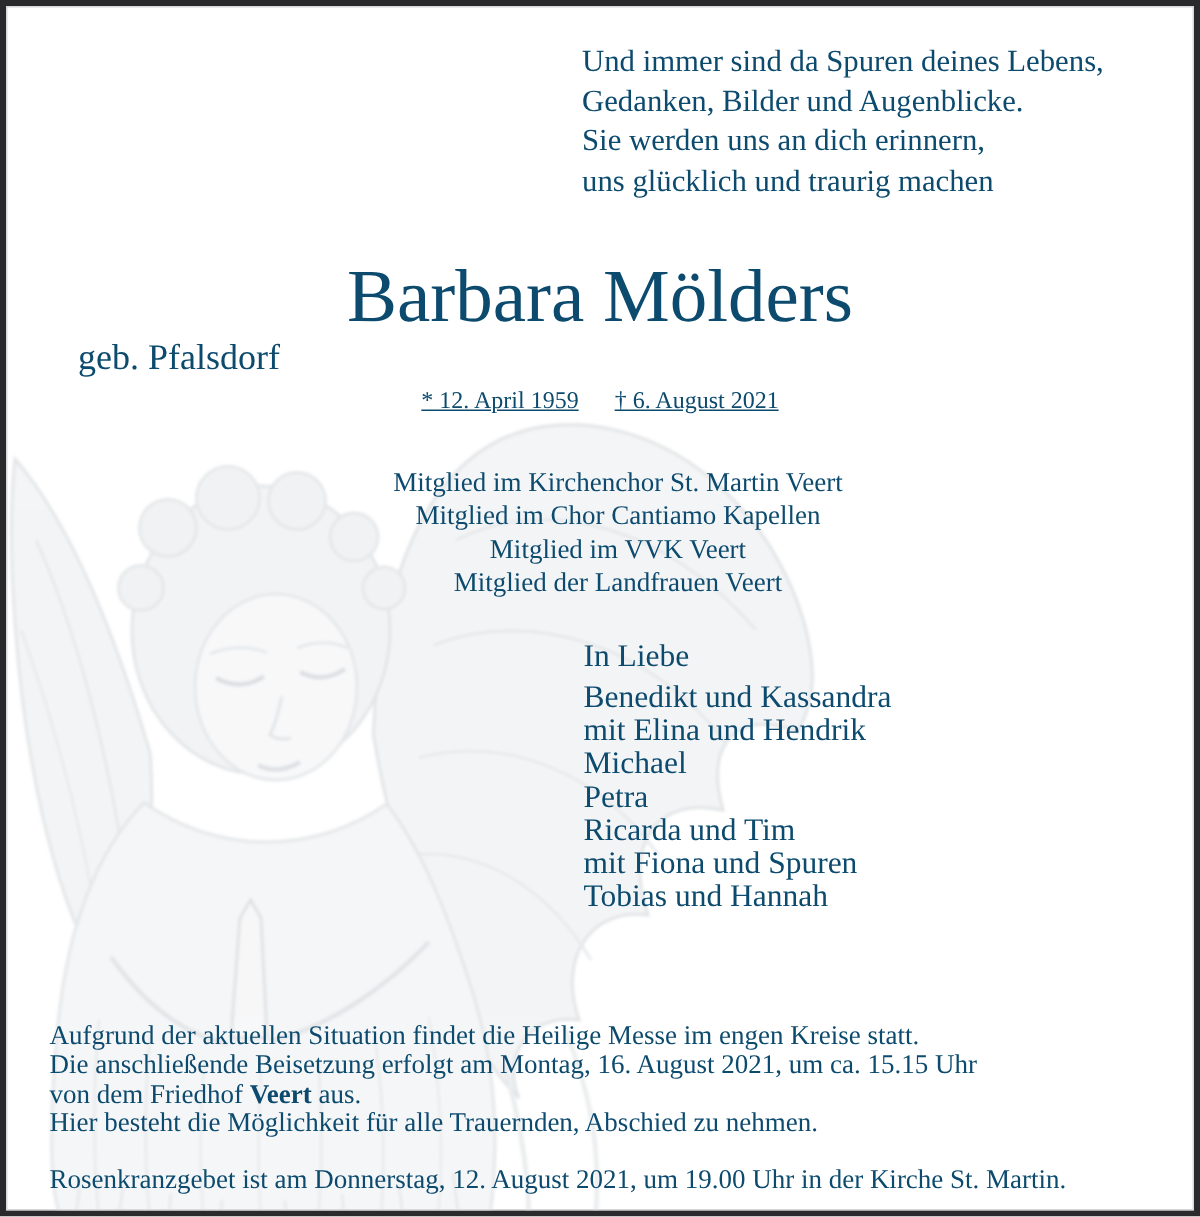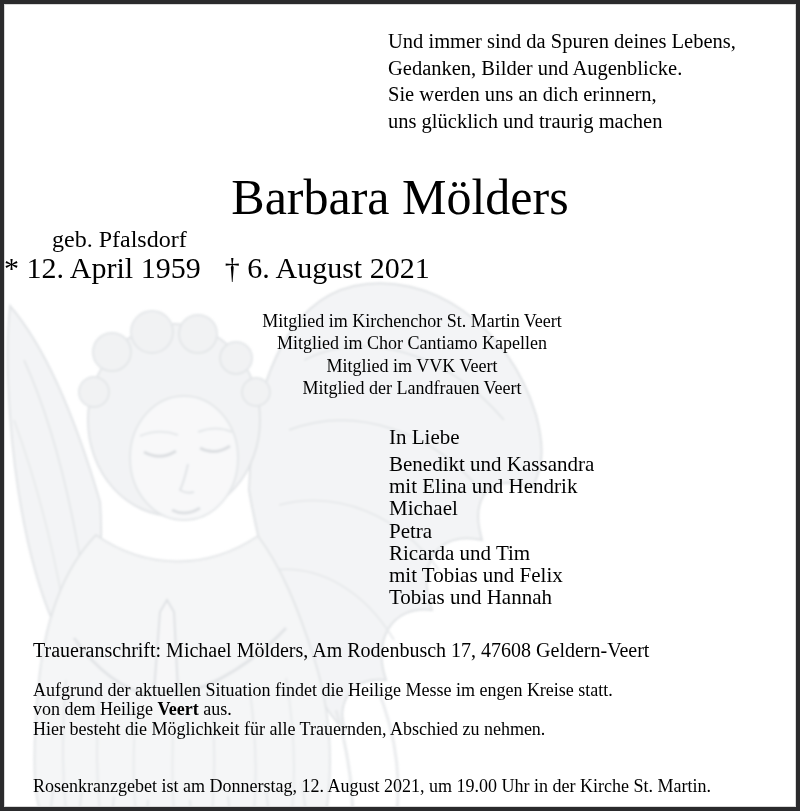--- a/index.html
+++ b/index.html
@@ -9,21 +9,21 @@
   }
   .page {
     position: relative;
     width: 800px;
     height: 811px;
     box-sizing: border-box;
     background: #ffffff;
     border: 4px solid #2a2a2c;
     overflow: hidden;
     font-family: "Liberation Serif", serif;
-    color: #000000;
+    color: #0c4a6e;
   }
   .page::after {
     content: "";
     position: absolute;
     inset: 0;
     border: 1px solid #d8d8d8;
     pointer-events: none;
   }
   .abs { position: absolute; }
 
@@ -45,23 +45,25 @@
     left: 0; top: 223px;
     width: 100%;
     text-align: left;
     font-size: 24px;
     line-height: 24px;
     margin-left: 48px;
   }
   .dates {
     left: 0; top: 251px;
     width: 100%;
-    font-size: 30px;
+    text-align: center;
+    font-size: 16px;
     line-height: 26px;
     white-space: nowrap;
+    text-decoration: underline;
   }
   .dates .death { margin-left: 24px; }
   .memberships {
     left: 12px; top: 306px;
     width: 100%;
     text-align: center;
     font-size: 18px;
     line-height: 22.4px;
   }
   .salutation {
@@ -197,27 +199,27 @@
   </div>
 
   <div class="abs salutation textlayer">In Liebe</div>
 
   <div class="abs mourners textlayer">
     <div>Benedikt und Kassandra</div>
     <div>mit Elina und Hendrik</div>
     <div>Michael</div>
     <div>Petra</div>
     <div>Ricarda und Tim</div>
-    <div>mit Tobias und Felix</div>
+    <div>mit Fiona und Spuren</div>
     <div>Tobias und Hannah</div>
   </div>
 
-  <div class="abs address textlayer">Traueranschrift: Michael Mölders, Am Rodenbusch 17, 47608 Geldern-Veert</div>
 
   <div class="abs service textlayer">
     <div>Aufgrund der aktuellen Situation findet die Heilige Messe im engen Kreise statt.</div>
-    <div><span>von dem Heilige </span><b>Veert</b><span> aus.</span></div>
+    <div>Die anschließende Beisetzung erfolgt am Montag, 16. August 2021, um ca. 15.15 Uhr</div>
+    <div><span>von dem Friedhof </span><b>Veert</b><span> aus.</span></div>
     <div>Hier besteht die Möglichkeit für alle Trauernden, Abschied zu nehmen.</div>
   </div>
 
   <div class="abs rosary textlayer">Rosenkranzgebet ist am Donnerstag, 12. August 2021, um 19.00 Uhr in der Kirche St. Martin.</div>
 
 </div>
 
 </body></html>

